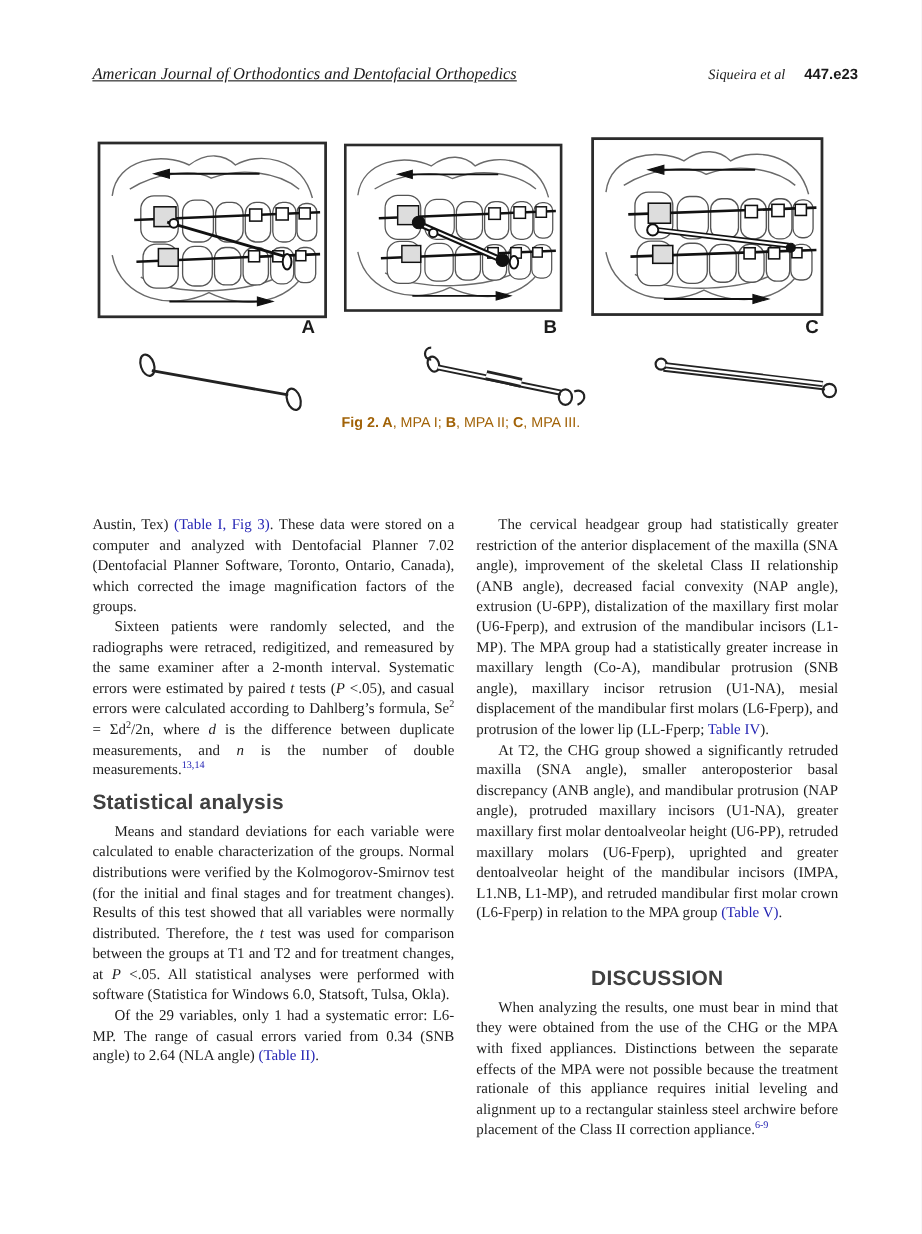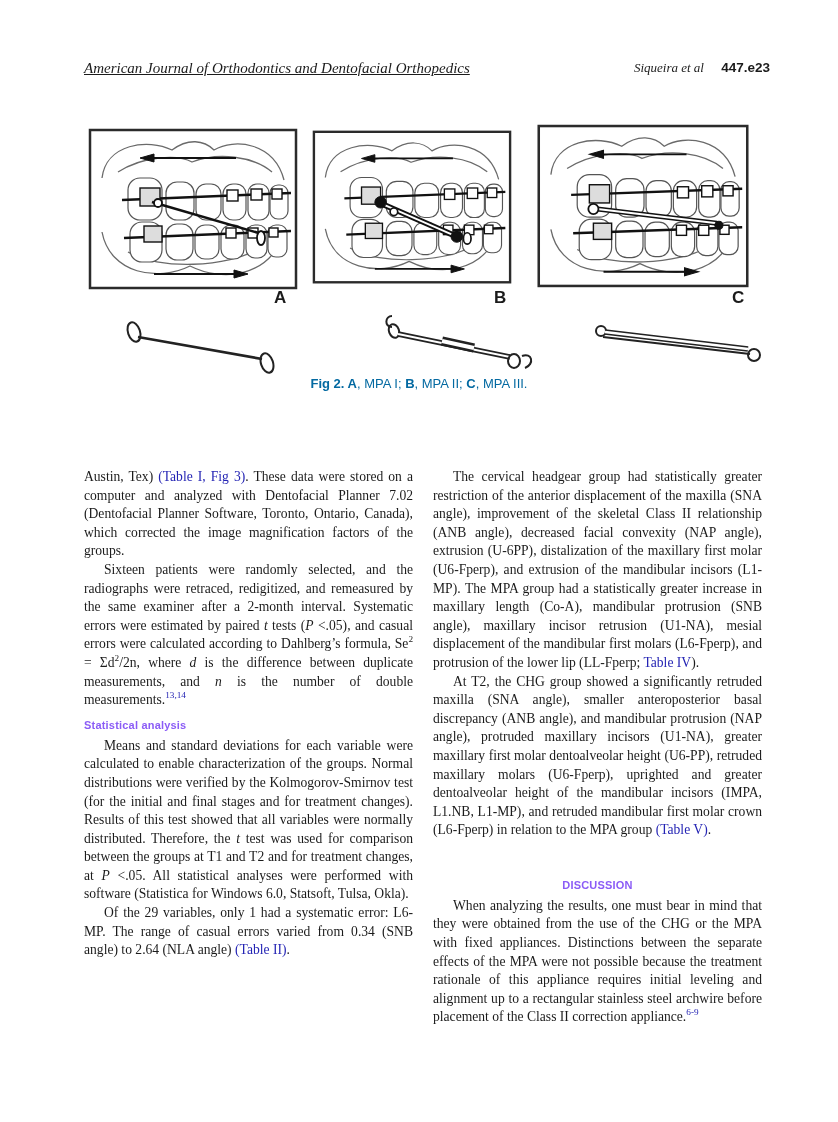--- a/index.html
+++ b/index.html
@@ -3,41 +3,41 @@
 <meta charset="utf-8">
 <style>
   html,body { margin:0; padding:0; background:#e8e8e8; }
   .page {
     position:relative; width:838px; height:1122px; margin:0 auto;
     background:#ffffff; font-family:"Liberation Serif", serif; color:#1b1b1b;
     overflow:hidden;
   }
   
   .hdr-left { position:absolute; left:84px; top:60px; font-style:italic; font-size:15px; line-height:16.5px;text-decoration:underline; }
-  .hdr-right { position:absolute; right:68px; top:60px; font-size:13px; white-space:nowrap;text-align:center; }
+  .hdr-right { position:absolute; right:58px; top:60px; font-size:13px; white-space:nowrap;text-align:center; }
   .hdr-right .authors { font-style:italic; margin-right:14px; }
   .hdr-right .pageno { font-family:"Liberation Sans", sans-serif; font-weight:bold; font-size:13.5px; }
 
   
   .figure { position:absolute; left:86px; top:122px; width:668px; height:250px; }
   .panel { position:absolute; }
   .panel-label { position:absolute; font-family:"Liberation Sans", sans-serif; font-weight:bold; font-size:17px; color:#1b1b1b; }
   .appliance { position:absolute; }
   .caption { position:absolute; left:0; top:376px; width:838px; text-align:center;
-    font-family:"Liberation Sans", sans-serif; font-size:13px; color:#0369a1; }
+    font-family:"Liberation Sans", sans-serif; font-size:13px; color:#a16207; }
   .caption .seg-b { font-weight:bold; }
 
   
   .col { position:absolute; top:468px; width:329px; }
   .col-left { left:84px; }
   .col-right { left:433px; }
   .col p { margin:0; text-align:justify; font-size:13.6px; line-height:18.6px; }
   .col p.indent { text-indent:20px; }
-  .col h2 { font-family:"Liberation Sans", sans-serif; font-size:11px; font-weight:bold;
-    margin:9px 0 6px 0; color:#8b5cf6; letter-spacing:0.2px; }
+  .col h2 { font-family:"Liberation Sans", sans-serif; font-size:19px; font-weight:bold;
+    margin:9px 0 6px 0; color:#404040; letter-spacing:0.2px; }
   h2.gap-large { margin-top:39px;text-align:center; }
 
   .seg-i { font-style:italic; }
   .seg-link { color:#2424b4; cursor:pointer; }
   .seg-sup { font-size:0.68em; vertical-align:super; line-height:0; }
   .seg-suplink { font-size:0.68em; vertical-align:super; line-height:0; color:#2424b4; cursor:pointer; }
 
   svg { display:block; }
 </style>
 </head>

